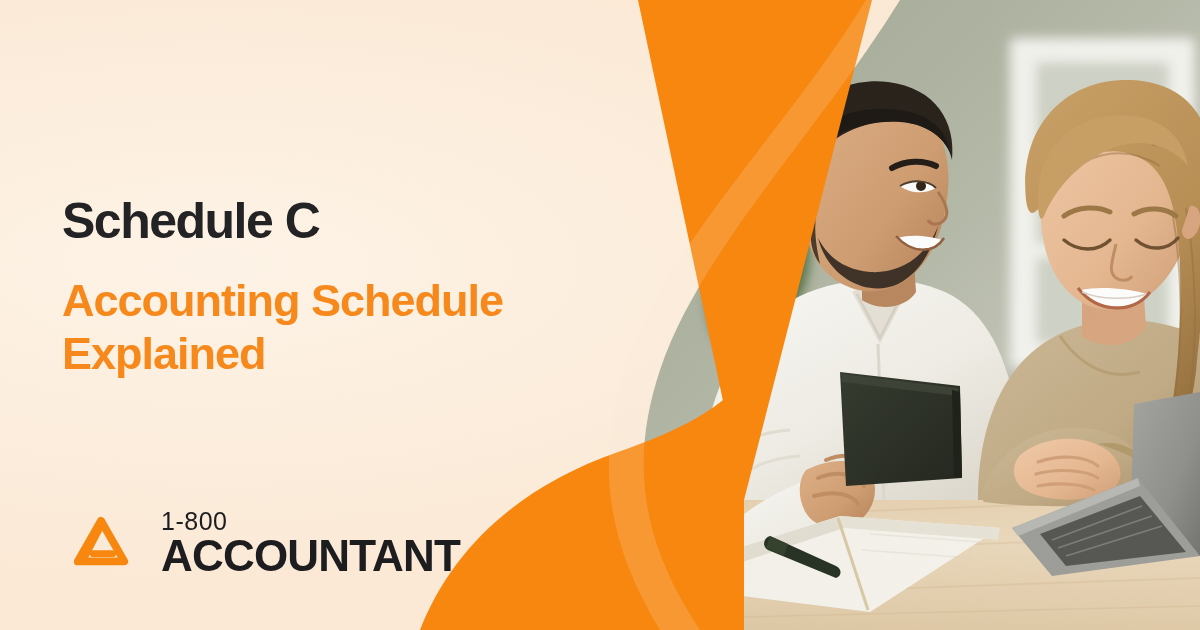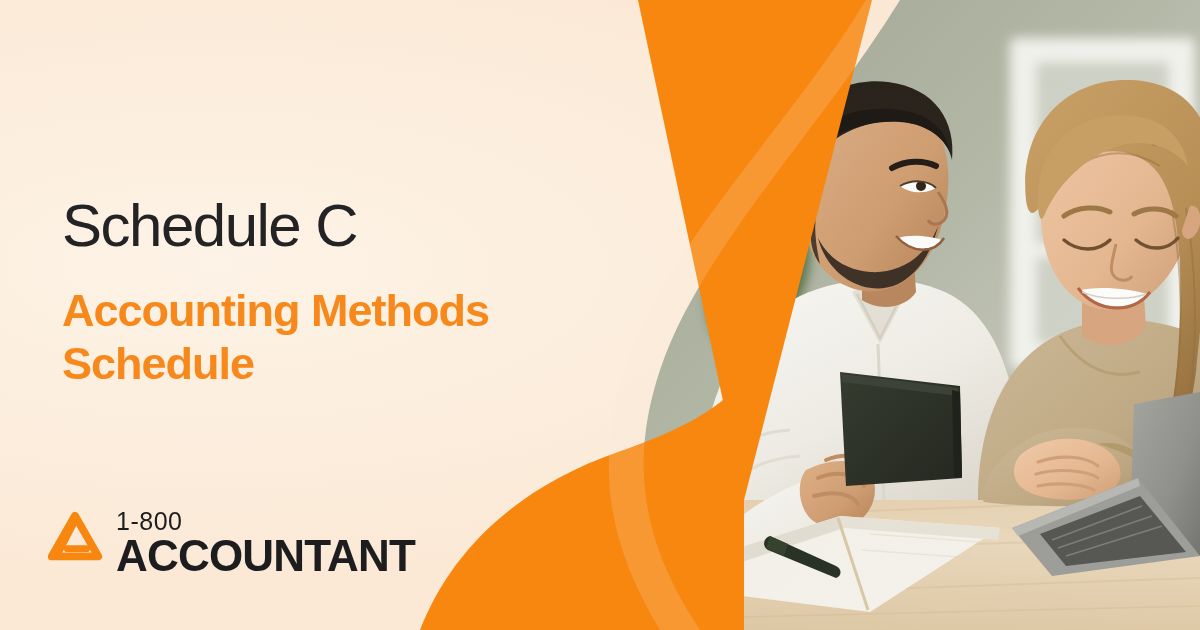--- a/index.html
+++ b/index.html
@@ -25,45 +25,45 @@
 
   
   .copy {
     position:absolute;
     left:62px;
     top:196px;
     width:560px;
     z-index:6;
   }
   .headline {
-    font-size:60px;
+    font-size:50px;
     line-height:1.0;
-    font-weight:normal;
+    font-weight:bold;
     color:#232326;
     letter-spacing:-1.5px;
     white-space:nowrap;
   }
   .subheadline {
     margin-top:28px;
     font-size:45px;
     line-height:1.18;
     font-weight:bold;
     color:#F7881C;
     letter-spacing:-1.0px;
     max-width:510px;
   }
 
   
   .logo {
     position:absolute;
-    left:44px;
+    left:70px;
     top:508px;
     display:flex;
-    align-items:flex-start;
-    gap:10px;
+    align-items:center;
+    gap:29px;
     z-index:6;
   }
   .logo-mark { width:62px; height:62px; flex:0 0 auto; display:block; }
   .logo-words { display:flex; flex-direction:column; justify-content:center; }
   .logo-top {
     font-size:25px;
     letter-spacing:0.5px;
     color:#1D1D1F;
     font-weight:400;
     line-height:1.05;
@@ -366,21 +366,21 @@
     <path d="M 420 630
              C 452 548 520 486 618 452
              C 672 433 714 414 744 380
              L 744 630 Z" fill="#F7870F"></path>
 
     <path d="M 900 0 C 820 130 700 250 660 370 C 630 460 640 540 700 630 L 660 630 C 604 538 596 458 626 366 C 666 244 790 126 866 0 Z" fill="#FBE9D6" opacity="0.18"></path>
   </svg>
 
   <div class="copy">
     <div class="headline">Schedule C</div>
-    <div class="subheadline">Accounting Methods Schedule</div>
+    <div class="subheadline">Accounting Schedule Explained</div>
   </div>
 
   <div class="logo">
     <svg class="logo-mark" viewBox="0 0 64 64">
 
       <path d="M 32 8
                L 56 50
                L 8 50 Z" fill="none" stroke="#F7870F" stroke-width="8" stroke-linejoin="round" stroke-linecap="round"></path>
 
       <path d="M 30 16 L 15 45" fill="none" stroke="#F7870F" stroke-width="8" stroke-linecap="round"></path>

